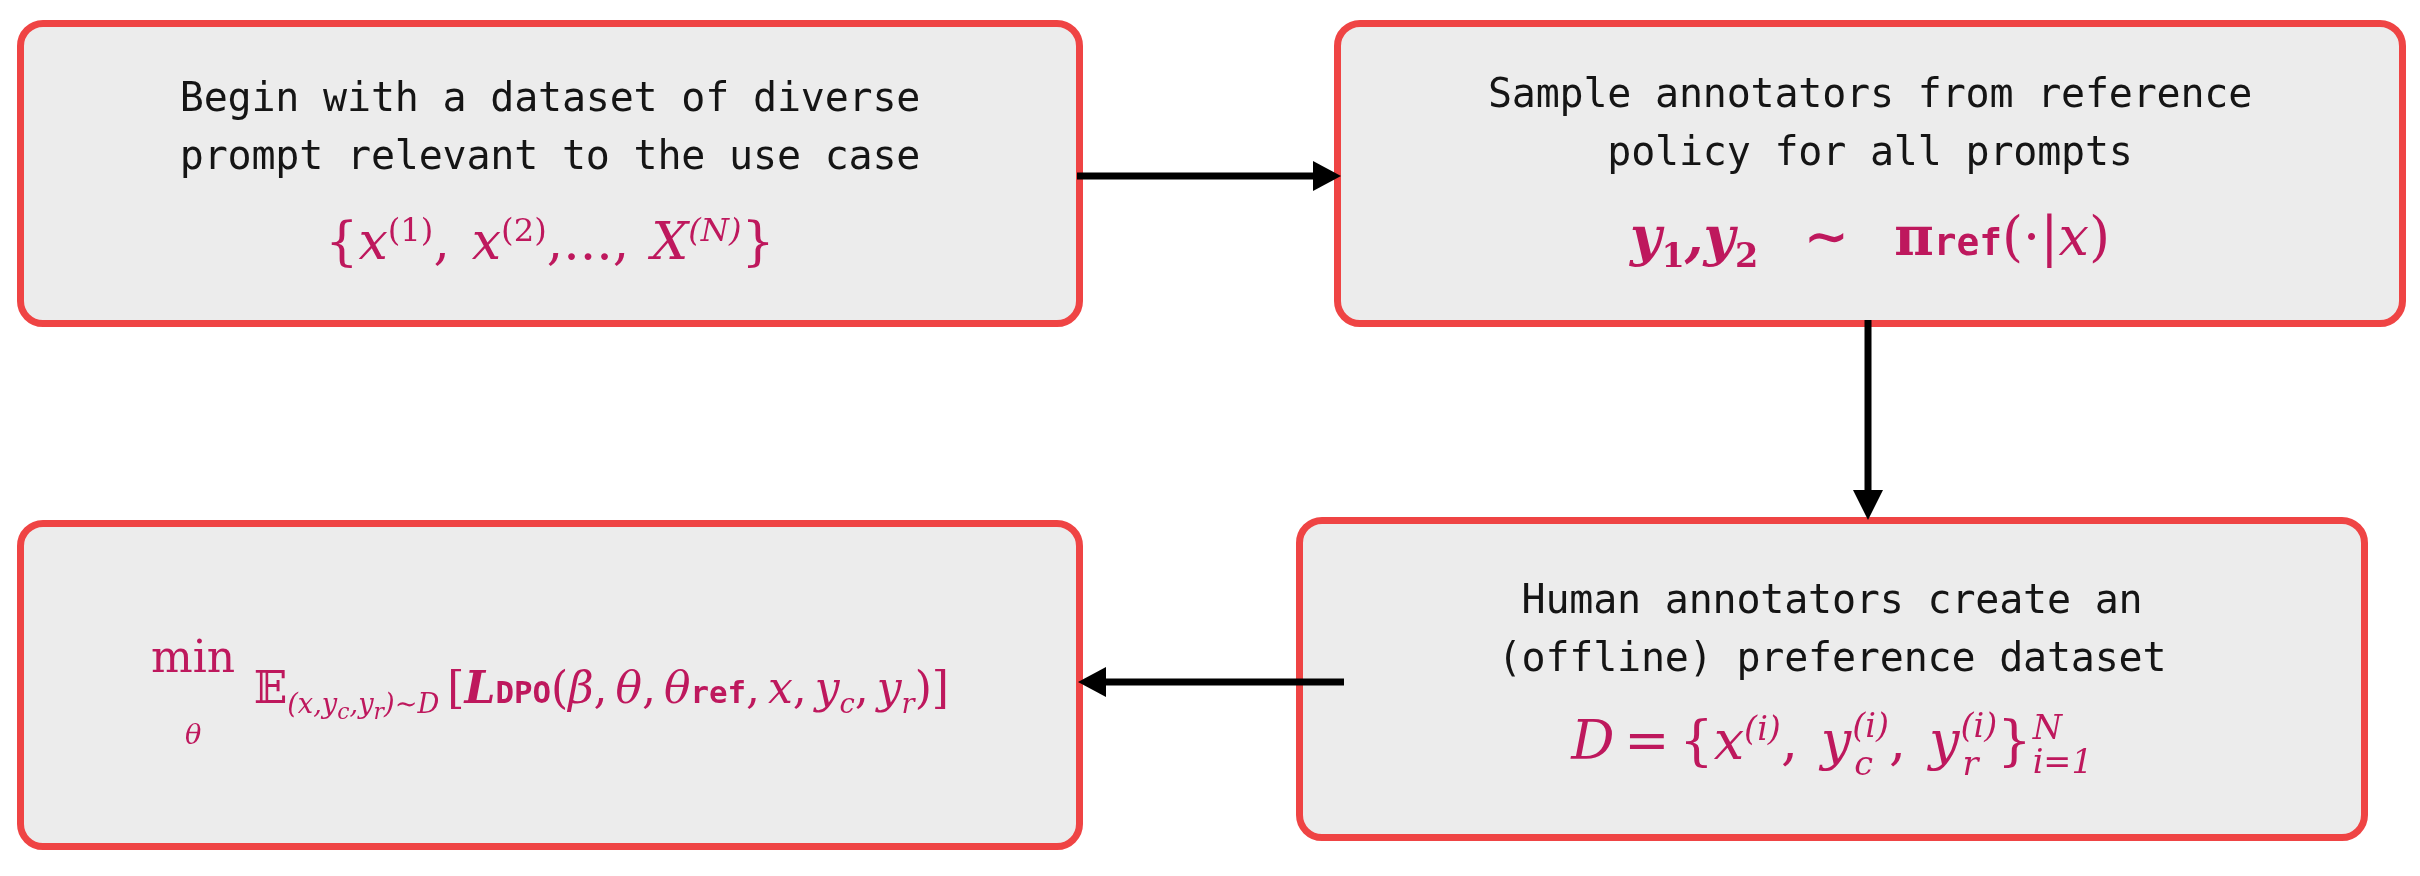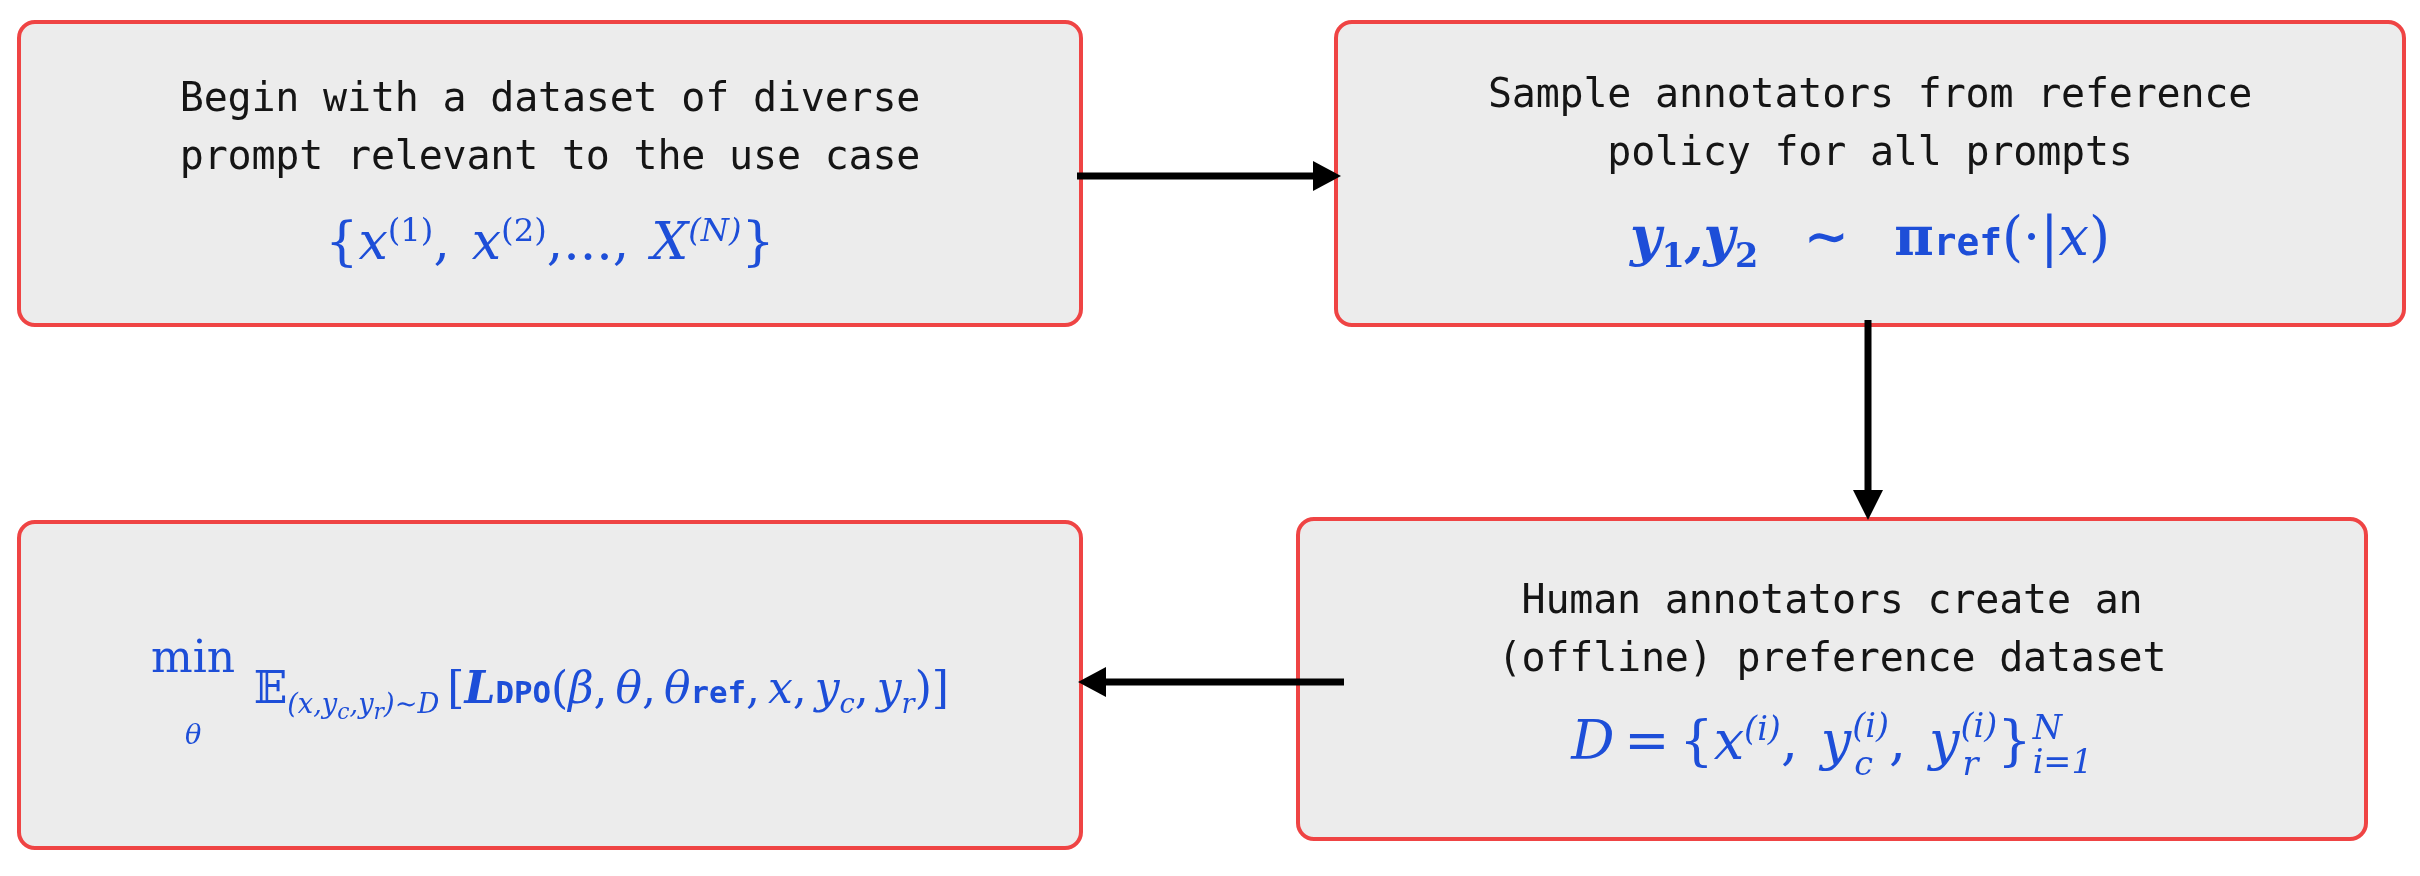--- a/index.html
+++ b/index.html
@@ -18,41 +18,41 @@
     width: 2420px;
     height: 876px;
     background: #ffffff;
   }
 
   
   .node {
     position: absolute;
     box-sizing: border-box;
     background: #ececec;
-    border: 4px solid #ef4444;
-    border-radius: 18px;
+    border: 7px solid #ef4444;
+    border-radius: 26px;
     display: flex;
     flex-direction: column;
     align-items: center;
     justify-content: center;
     padding: 10px 26px 18px 26px;
   }
   .node-text {
     font-family: "DejaVu Sans Mono", "Liberation Mono", monospace;
     font-size: 40px;
     line-height: 1.46;
     color: #151515;
     text-align: center;
     letter-spacing: -0.2px;
     white-space: pre-line;
   }
   .node-math {
     font-family: "DejaVu Serif", "Liberation Serif", serif;
     font-style: italic;
-    color: #1d4ed8;
+    color: #be185d;
     text-align: center;
     margin-top: 22px;
     white-space: nowrap;
   }
 
   
   #node-dataset        { left: 17px;   top: 20px;  width: 1066px; height: 307px; }
   #node-sample         { left: 1334px; top: 20px;  width: 1072px; height: 307px; }
   #node-annotate       { left: 1296px; top: 517px; width: 1072px; height: 324px; }
   #node-optimize       { left: 17px;   top: 520px; width: 1066px; height: 330px; }

